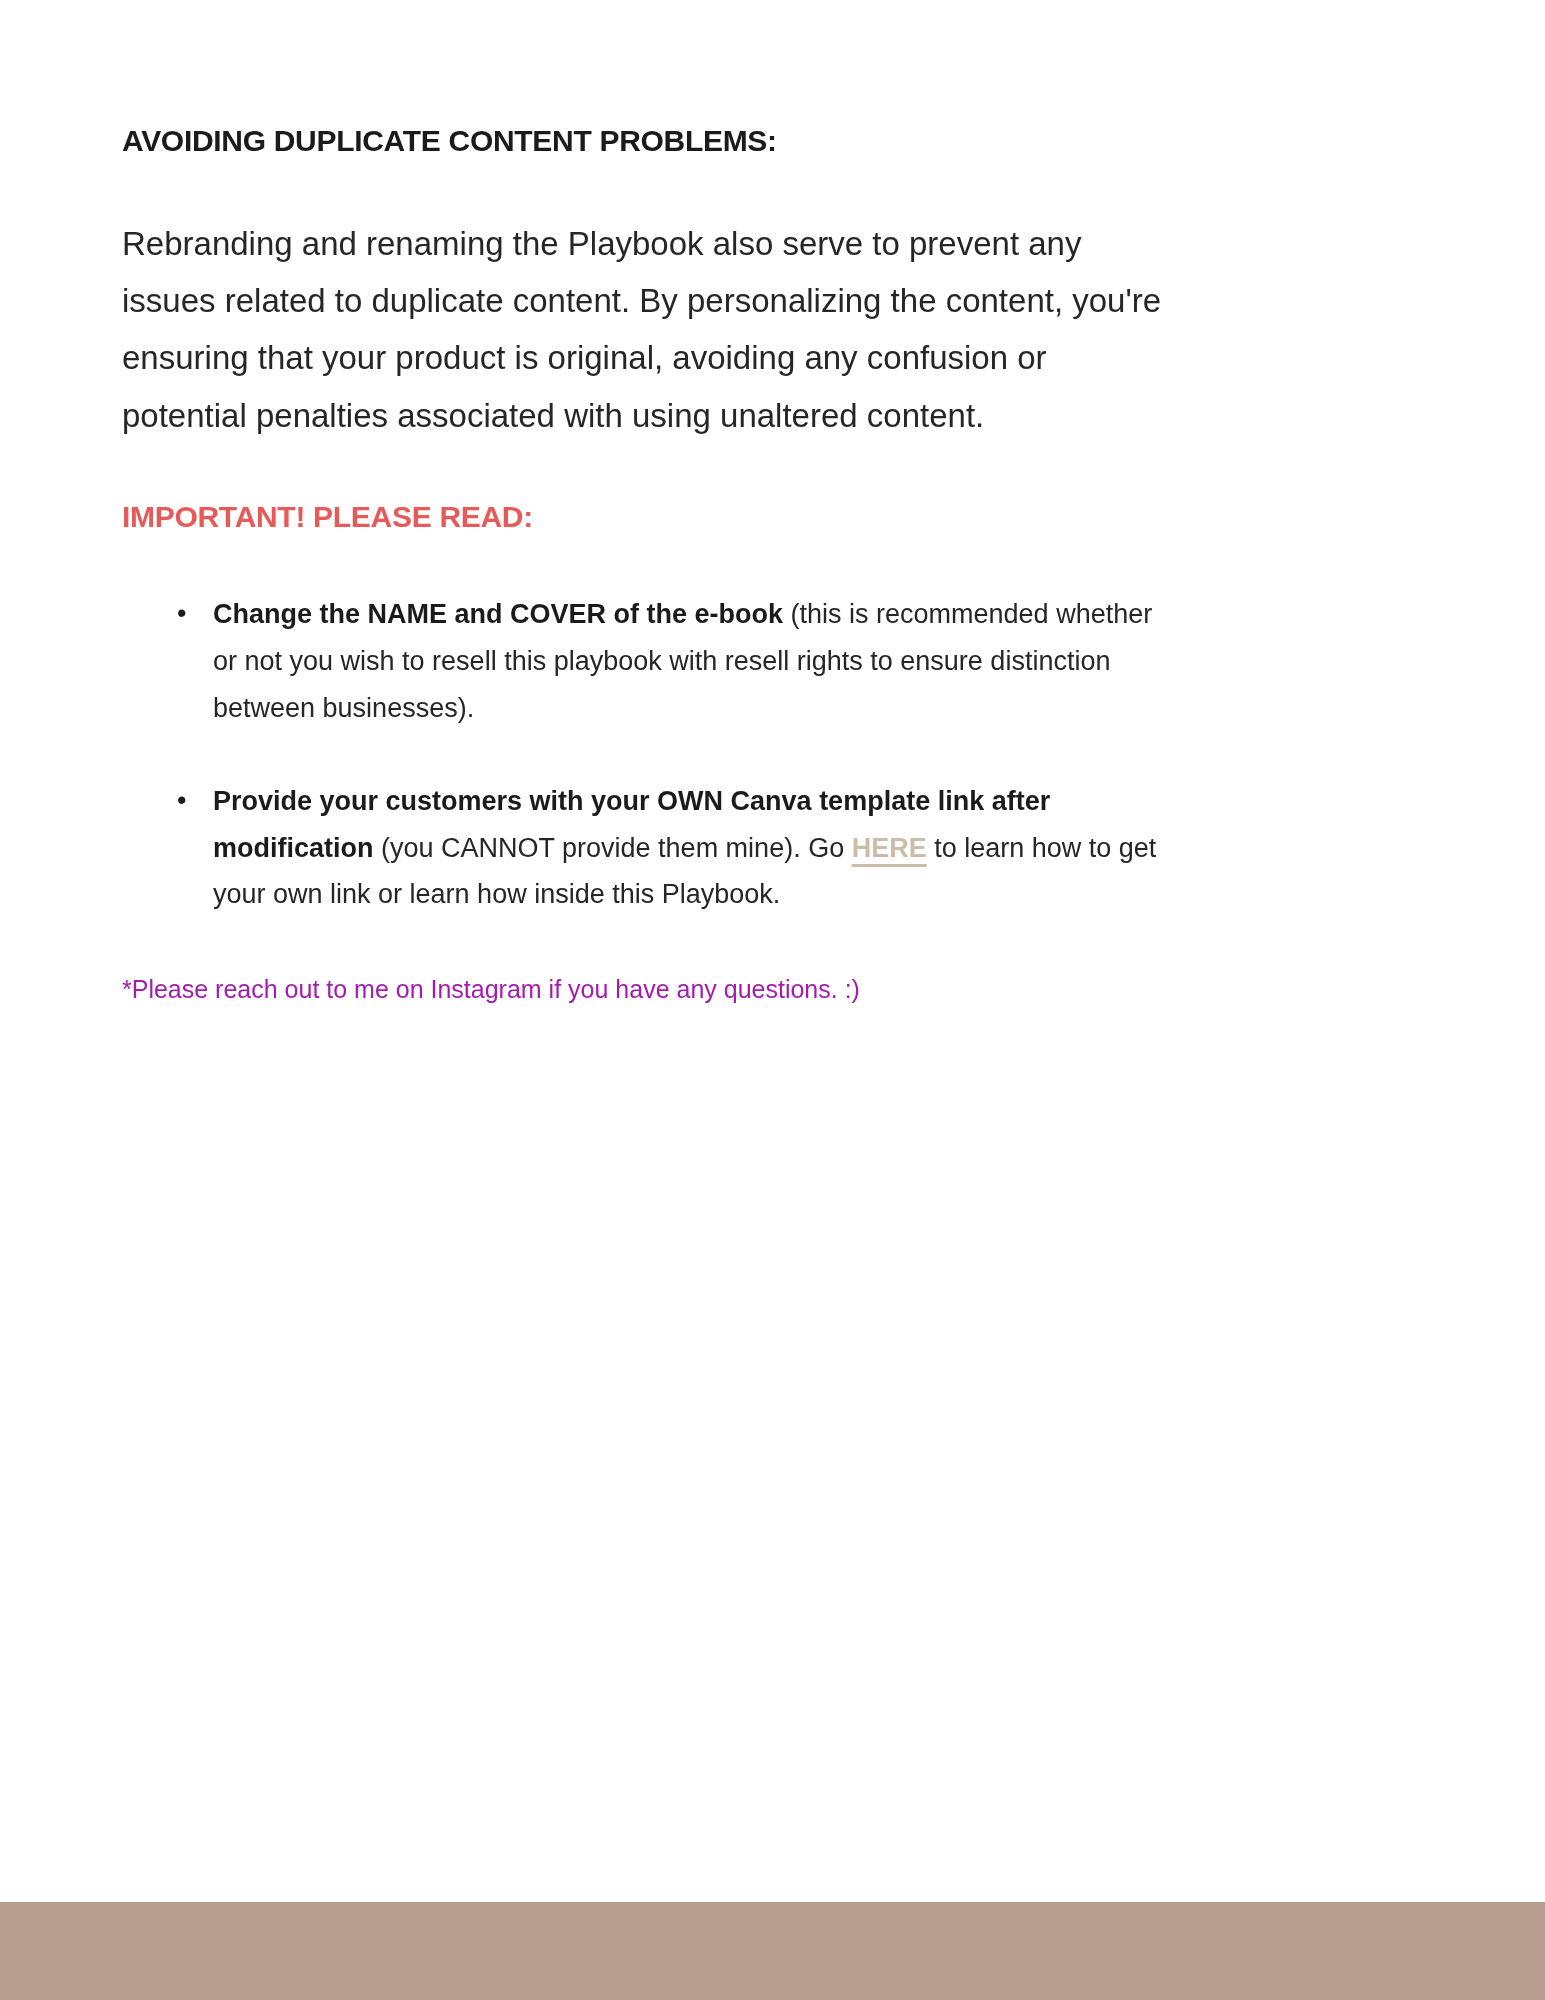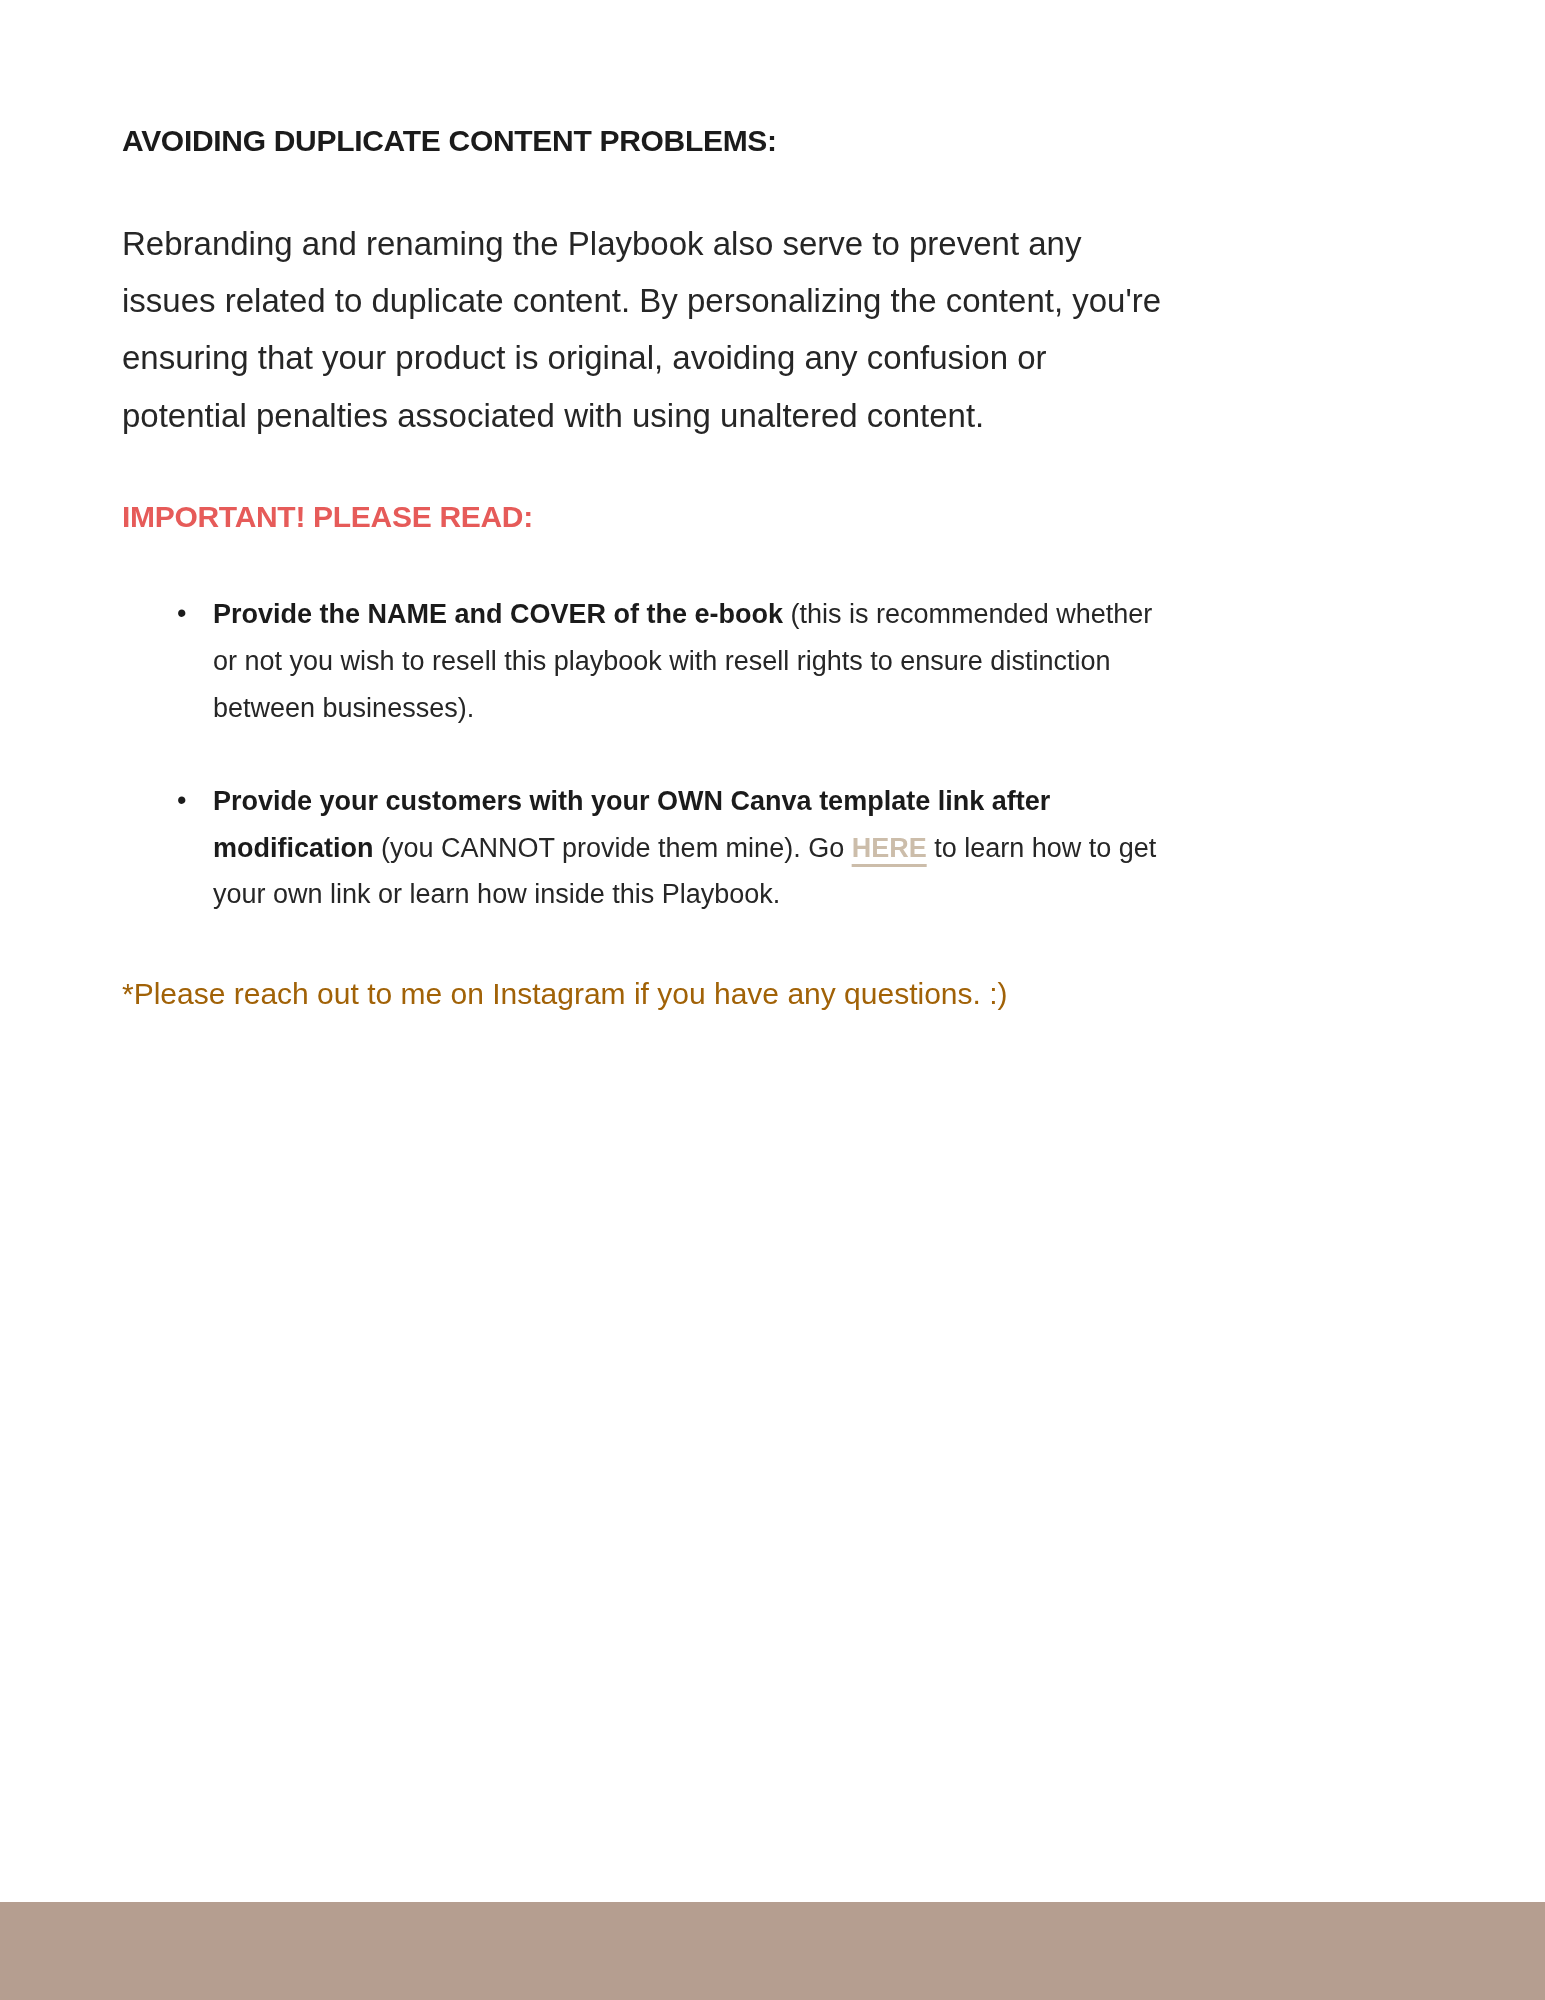--- a/index.html
+++ b/index.html
@@ -72,24 +72,24 @@
   }
   a.here-link {
     color: #ccbdaa;
     font-weight: 700;
     text-decoration: underline;
     text-decoration-thickness: 3px;
     text-underline-offset: 7px;
     cursor: pointer;
   }
   .note-para {
-    font-size: 30px;
+    font-size: 25px;
     line-height: 1.74;
     margin: 38px 0 0 0;
-    color: #a16207;
+    color: #a21caf;
   }
   .footer-bar {
     position: absolute;
     left: 0;
     bottom: 0;
     width: 100%;
     height: 98px;
     background: #b59e90;
   }
 </style>
@@ -102,21 +102,21 @@
 
   <p class="body-para">Rebranding and renaming the Playbook also serve to prevent any issues related to duplicate content. By personalizing the content, you're ensuring that your product is original, avoiding any confusion or potential penalties associated with using unaltered content.</p>
 
 
 
   <h2 class="section-heading important">IMPORTANT! PLEASE READ:</h2>
 
 
   <ul class="terms-list">
     <li>
-      <span class="bullet-marker">•</span><span class="seg-bold">Provide the NAME and COVER of the e-book</span><span> (this is recommended whether or not you wish to resell this playbook with resell rights to ensure distinction between businesses).</span>
+      <span class="bullet-marker">•</span><span class="seg-bold">Change the NAME and COVER of the e-book</span><span> (this is recommended whether or not you wish to resell this playbook with resell rights to ensure distinction between businesses).</span>
     </li>
     <li>
       <span class="bullet-marker">•</span><span class="seg-bold">Provide your customers with your OWN Canva template link after modification</span><span> (you CANNOT provide them mine). Go </span><a class="here-link">HERE</a><span> to learn how to get your own link or learn how inside this Playbook.</span>
     </li>
   </ul>
 
   <p class="note-para">*Please reach out to me on Instagram if you have any questions. :)</p>
 
 </div>
 

